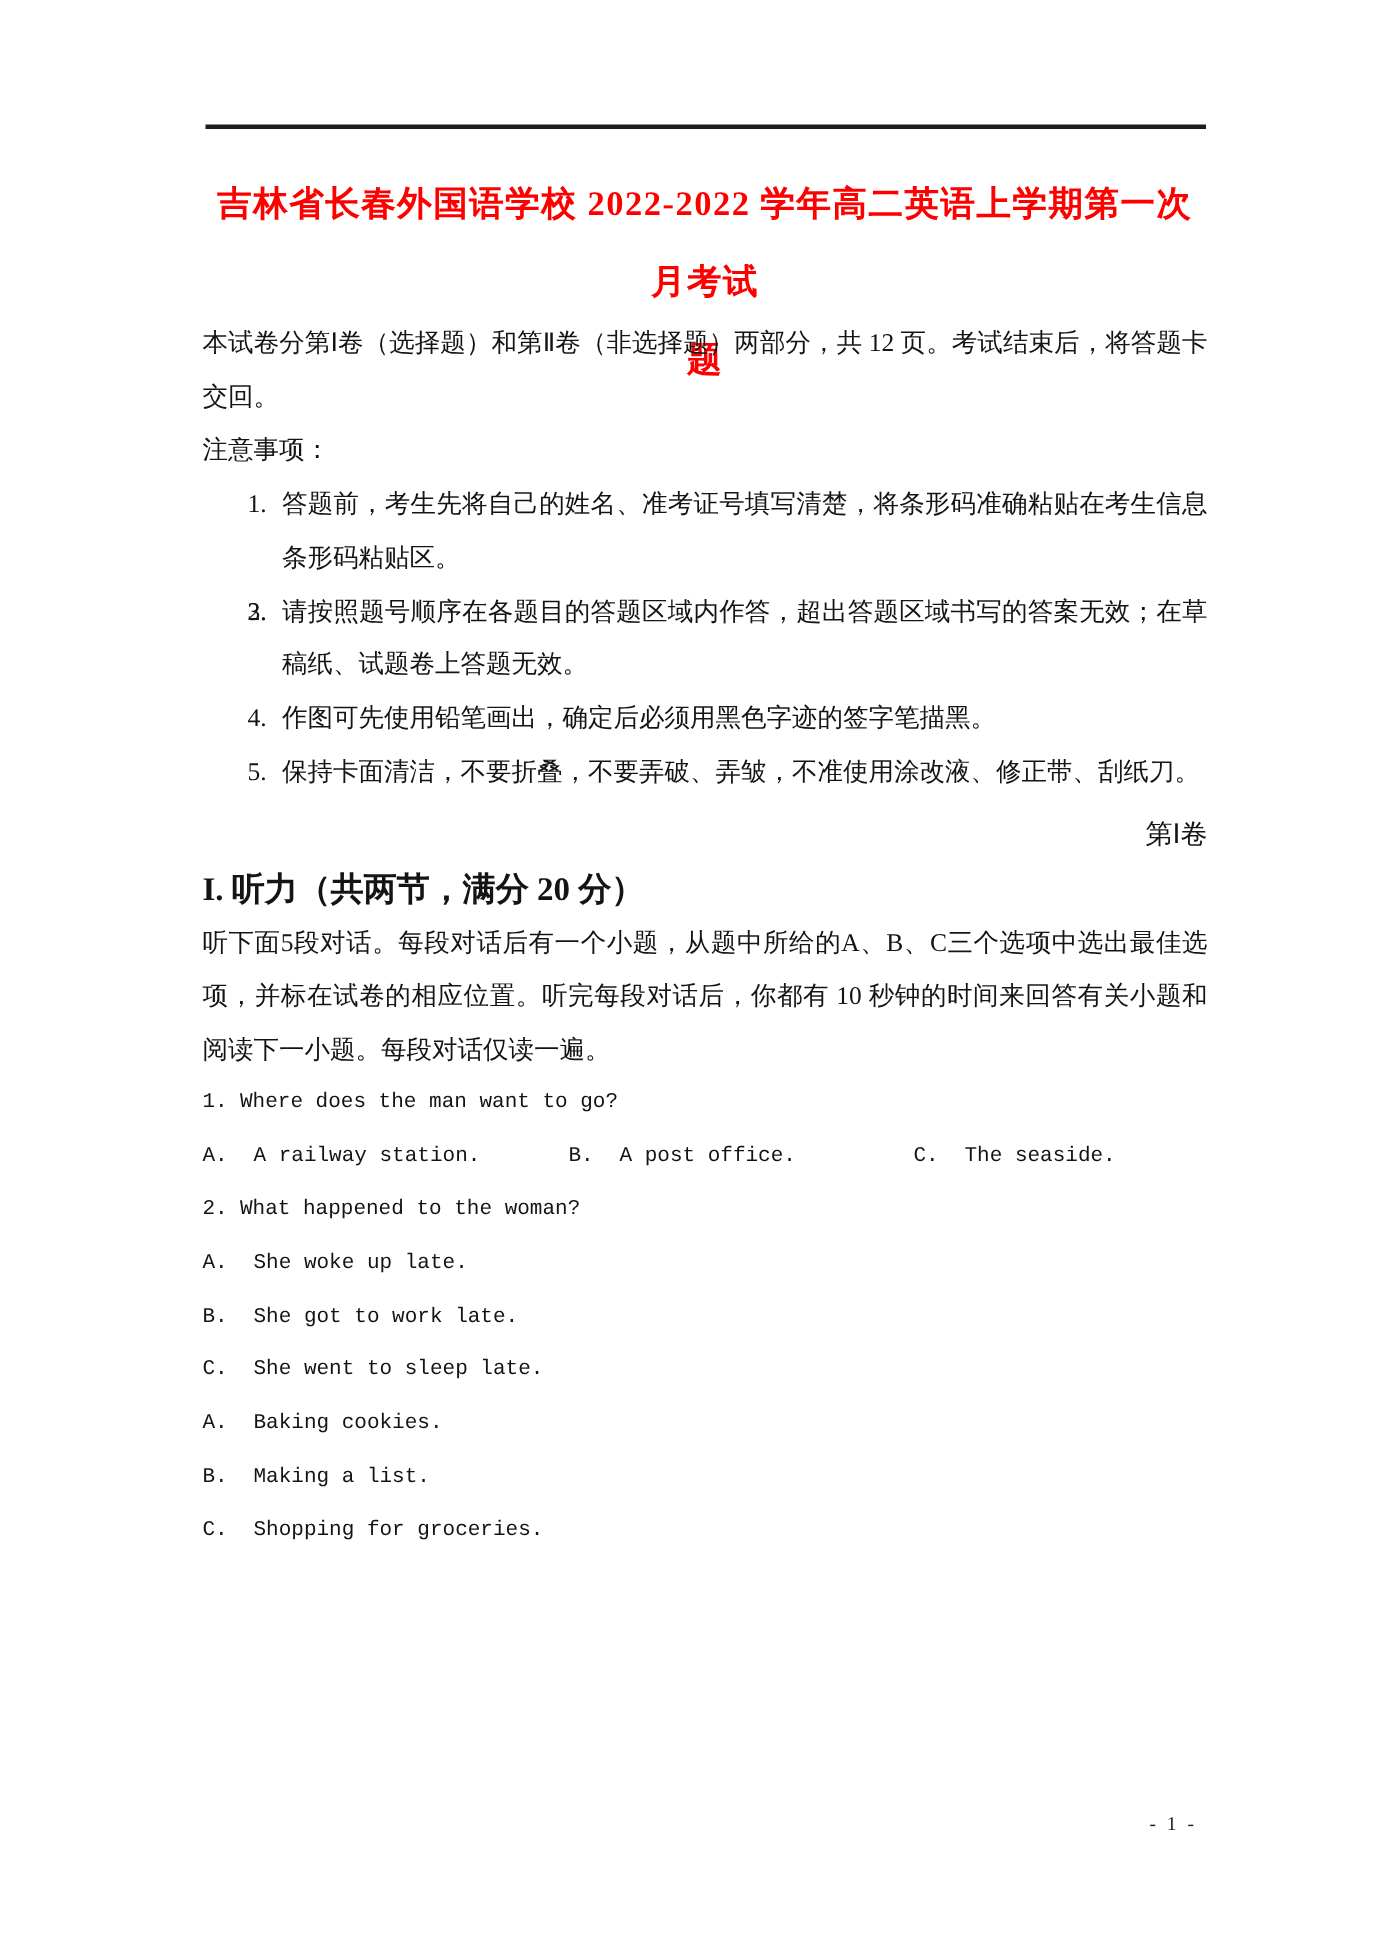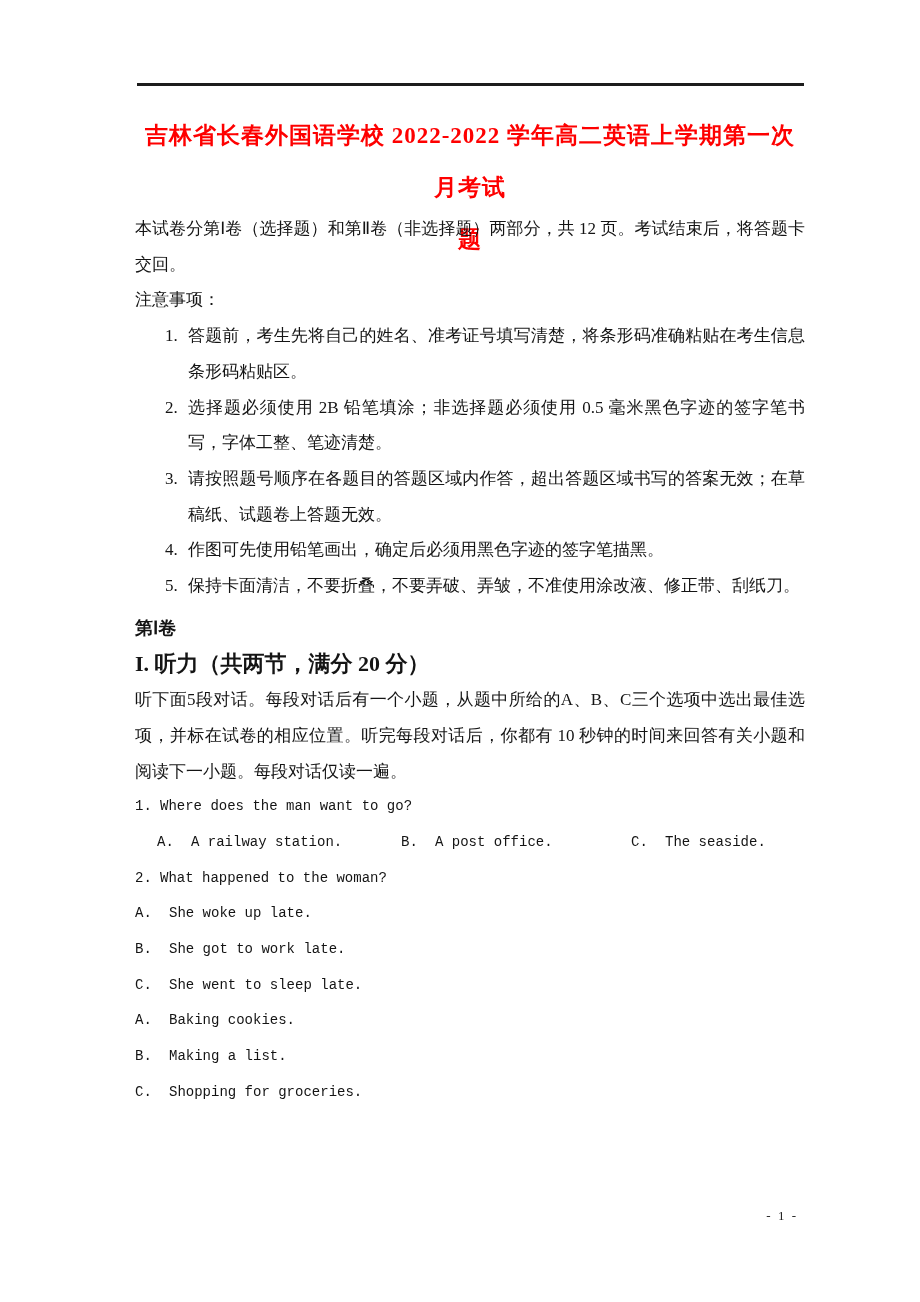--- a/index.html
+++ b/index.html
@@ -26,30 +26,30 @@
     position:absolute;left:135px;top:211px;width:670px;
     font-size:17px;line-height:35.7px;
   }
   .content p,.content h2,.content h3,.content ol,.content li,.content div{margin:0;padding:0;}
   .para{text-align:justify;}
   .notes-list{list-style:none;}
   .notes-list li{position:relative;padding-left:53px;text-align:justify;}
   .note-num{position:absolute;left:30px;top:0;}
   .part-heading{
     margin-top:7px !important;
-    text-align:left;font-size:18px;font-weight:bold;
+    text-align:right;font-size:18px;font-weight:normal;
   }
   .section-heading{font-size:22px;font-weight:bold;}
   .questions{font-family:"Liberation Mono",monospace;font-size:14px;}
   .question-line{padding-left:27px;}
   .q-num{display:inline-block;min-width:25px;}
   .opt-line{padding-left:45px;}
   .opt-label{display:inline-block;min-width:34px;}
   .opts-inline{padding-left:45px;}
-  .opt-cell-a{display:inline-block;width:244px;margin-left:22px;}
+  .opt-cell-a{display:inline-block;width:244px;}
   .opt-cell-b{display:inline-block;width:230px;}
   .opt-cell-c{display:inline-block;}
   .page-footer{
     position:absolute;top:1208px;right:122px;
     font-size:13px;color:#222222;
     font-family:"Liberation Serif",serif;
     letter-spacing:2px;
   }
 </style>
 </head>
@@ -62,21 +62,21 @@
   <div class="title-block" id="title-block" style="color: rgb(254, 0, 0);">
     <div>吉林省长春外国语学校 2022-2022 学年高二英语上学期第一次月考试</div>
     <div>题</div>
   </div>
 
   <div class="content">
     <p class="para">本试卷分第Ⅰ卷（选择题）和第Ⅱ卷（非选择题）两部分，共 12 页。考试结束后，将答题卡交回。</p>
     <p>注意事项：</p>
     <ol class="notes-list" id="notes-list">
         <li><span class="note-num">1.</span><span class="note-text">答题前，考生先将自己的姓名、准考证号填写清楚，将条形码准确粘贴在考生信息条形码粘贴区。</span></li>
-        <li><span class="note-num">2.</span><span class="note-text">选择题必须使用 2B 铅笔填涂；非选择题必须使用 0.5 毫米黑色字迹的签字笔书写，字体工整、笔迹清楚。</span></li>
+        <li><span class="note-num">2.</span></li>
         <li><span class="note-num">3.</span><span class="note-text">请按照题号顺序在各题目的答题区域内作答，超出答题区域书写的答案无效；在草稿纸、试题卷上答题无效。</span></li>
         <li><span class="note-num">4.</span><span class="note-text">作图可先使用铅笔画出，确定后必须用黑色字迹的签字笔描黑。</span></li>
         <li><span class="note-num">5.</span><span class="note-text">保持卡面清洁，不要折叠，不要弄破、弄皱，不准使用涂改液、修正带、刮纸刀。</span></li>
       </ol>
     <h2 class="part-heading">第Ⅰ卷</h2>
     <h3 class="section-heading">I. 听力（共两节，满分 20 分）</h3>
     <p class="para">听下面5段对话。每段对话后有一个小题，从题中所给的A、B、C三个选项中选出最佳选项，并标在试卷的相应位置。听完每段对话后，你都有 10 秒钟的时间来回答有关小题和阅读下一小题。每段对话仅读一遍。</p>
     <div class="questions" id="questions-list">
         <div class="question">
           <div class="question-line"><span class="q-num">1.</span><span class="q-text">Where does the man want to go?</span></div>

